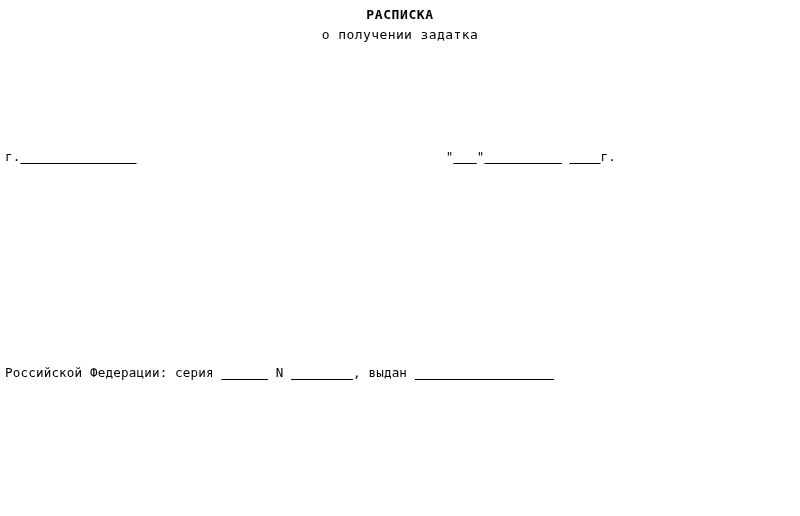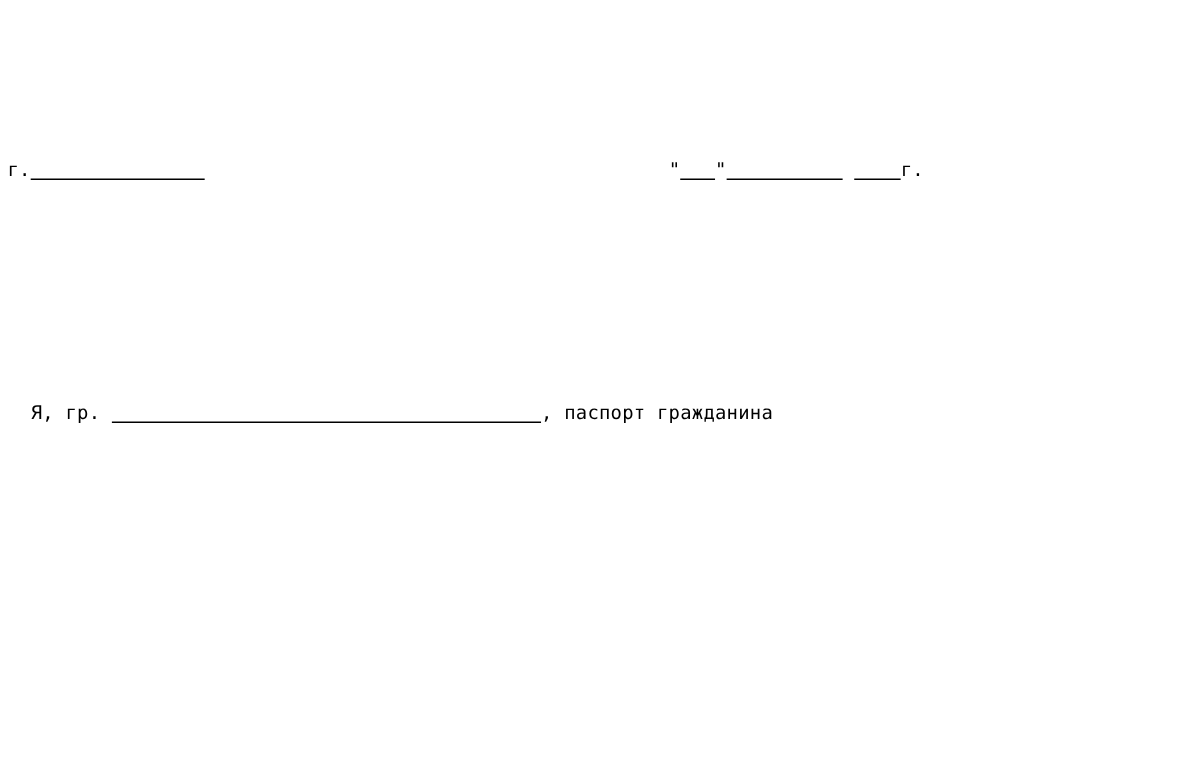--- a/index.html
+++ b/index.html
@@ -66,33 +66,37 @@
     line-height: 18px;
     font-size: 12.6px;
   }
   .sp-pre { white-space: pre; }
 </style>
 </head>
 <body>
 
 <div id="doc">
 
+  <div class="title-block">
+    <div class="doc-title">РАСПИСКА</div>
+    <div class="doc-subtitle">о получении задатка</div>
+  </div>
 
   <div class="body-block">
 
     
     <div class="ln pad" style="margin-top:16px;"><span class="sp-pre">г.</span><span class="blank">               </span><span class="sp-pre">                                        </span><span class="sp-pre">"</span><span class="blank">   </span><span class="sp-pre">"</span><span class="blank">          </span><span class="sp-pre"> </span><span class="blank">    </span><span class="sp-pre">г.</span></div>
 
     <div class="ln" style="height:18px;"> </div>
 
     
-    <div class="ln pad"><span class="sp-pre">  Я, гр. </span><span class="blank">                                     </span><span class="sp-pre">, паспорт гражданина</span></div>
 
 
     
+    <div class="ln pad"><span class="sp-pre">Российской Федерации: серия </span><span class="blank">      </span><span class="sp-pre"> N </span><span class="blank">        </span><span class="sp-pre">, выдан </span><span class="blank">                  </span></div>
 
     
     
 
     
     
 
     
     
 

